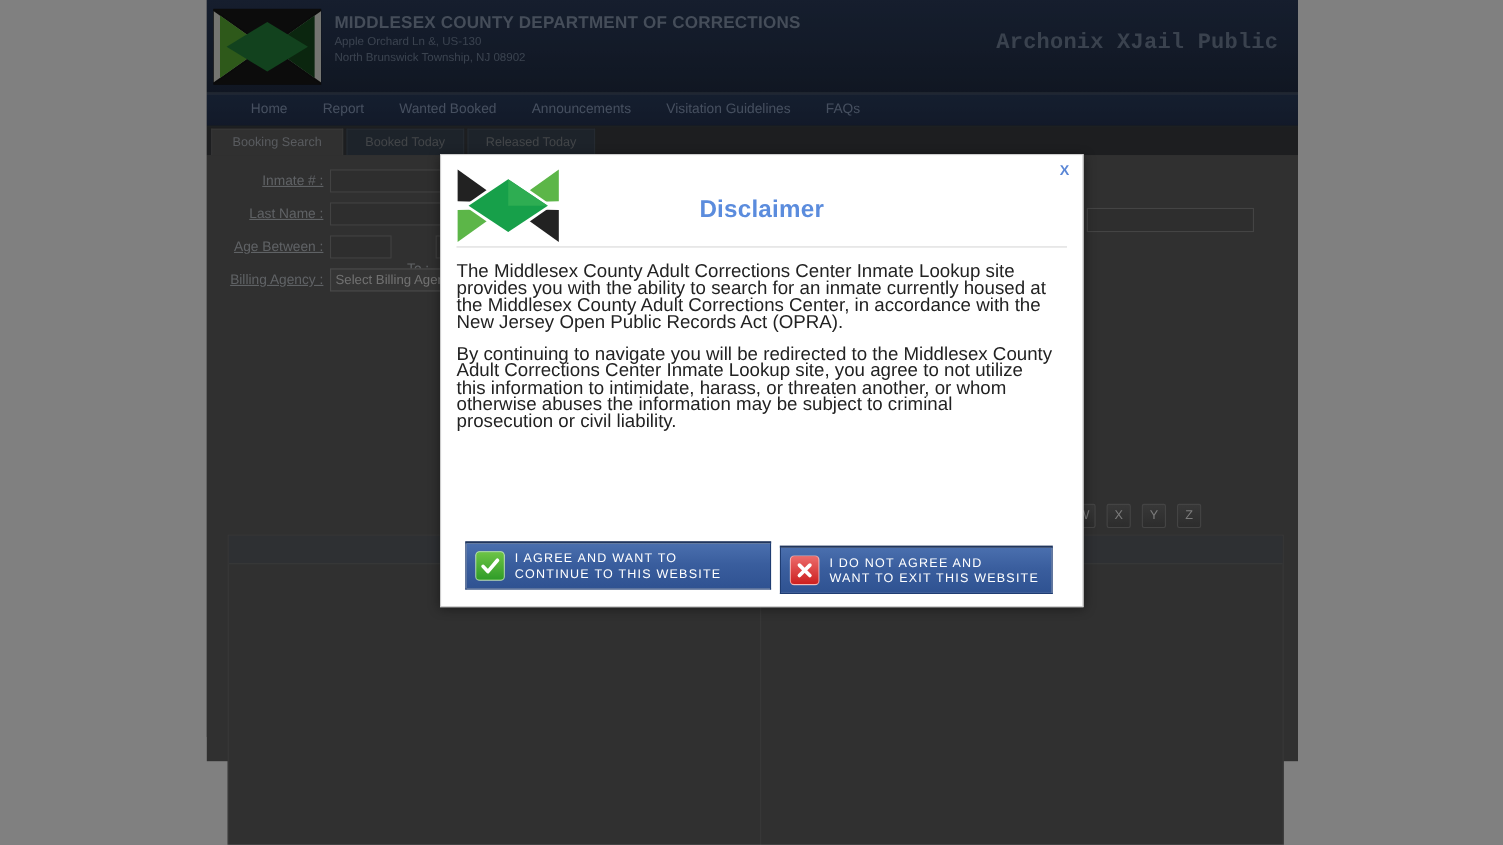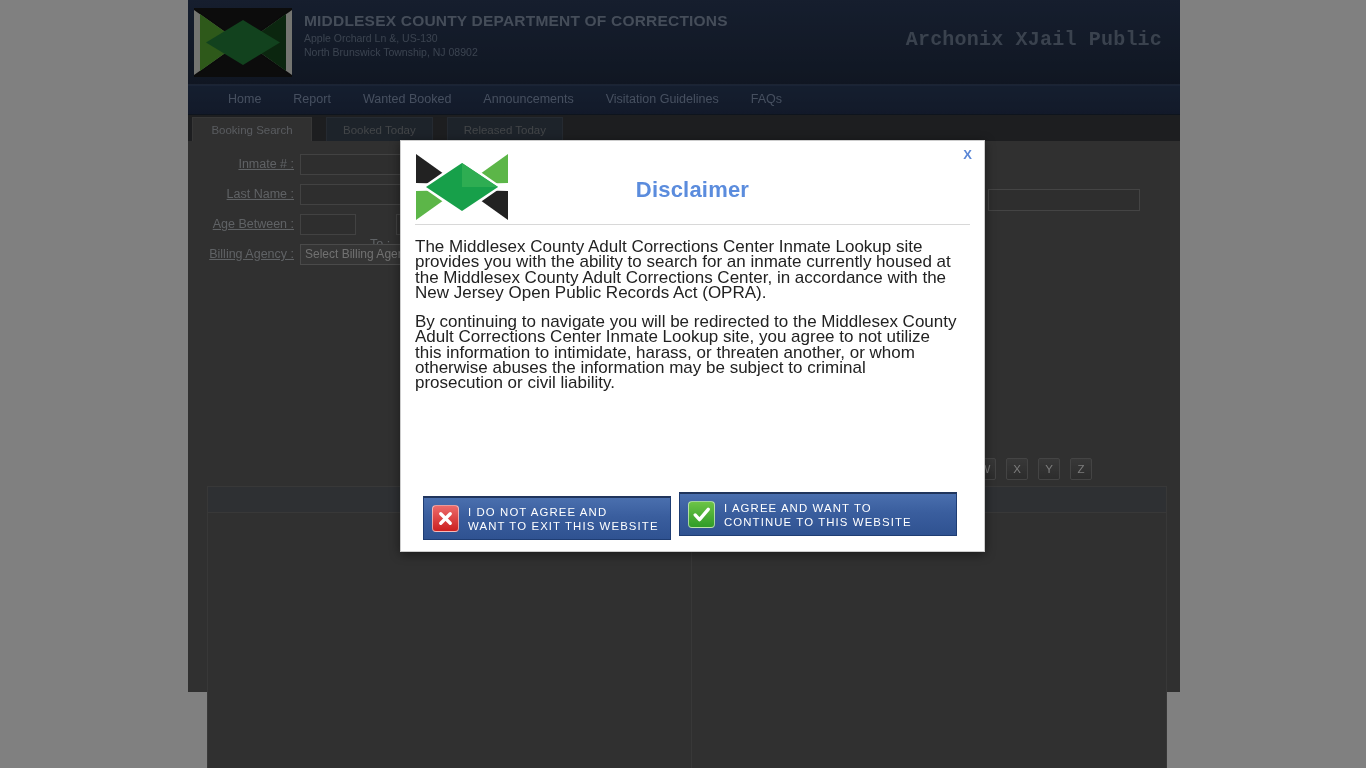--- a/index.html
+++ b/index.html
@@ -75,21 +75,21 @@
     padding-left: 4px;
     position: relative;
   }
   .tab {
     font-size: 11.5px; color: #6b6f74;
     height: 24px; line-height: 24px;
     padding: 0 16px;
     background: #2f3944;
     border: 1px solid #3b444f;
     border-bottom: none;
-    margin-right: 14px;
+    margin-right: 3px;
     white-space: nowrap;
   }
   .tab.active {
     background: #4d4d4d; color: #8f9399;
     border-color: #585858;
     min-width: 120px; text-align: center;
   }
 
   
   .body-wrap {
@@ -384,39 +384,39 @@
       <div class="m-title">Disclaimer</div>
     </div>
     <div class="m-rule"></div>
 
     <div class="m-body">
       <p>The Middlesex County Adult Corrections Center Inmate Lookup site provides you with the ability to search for an inmate currently housed at the Middlesex County Adult Corrections Center, in accordance with the New Jersey Open Public Records Act (OPRA).</p>
       <p>By continuing to navigate you will be redirected to the Middlesex County Adult Corrections Center Inmate Lookup site, you agree to not utilize this information to intimidate, harass, or threaten another, or whom otherwise abuses the information may be subject to criminal prosecution or civil liability.</p>
     </div>
 
     <div class="m-actions">
+      <div class="m-btn agree">
+        <div class="m-btn-icon ic-ok">
+          <svg viewBox="0 0 24 24" xmlns="http://www.w3.org/2000/svg">
+            <path d="M4 12.5 L9.5 18.5 L20.5 5.5" fill="none" stroke="#ffffff" stroke-width="4.2" stroke-linecap="round" stroke-linejoin="round"></path>
+          </svg>
+        </div>
+        <div class="m-btn-label">
+          <div>I AGREE AND WANT TO</div>
+          <div>CONTINUE TO THIS WEBSITE</div>
+        </div>
+      </div>
+
       <div class="m-btn disagree">
         <div class="m-btn-icon ic-no">
           <svg viewBox="0 0 24 24" xmlns="http://www.w3.org/2000/svg">
             <path d="M6 6 L18 18 M18 6 L6 18" fill="none" stroke="#ffffff" stroke-width="4.2" stroke-linecap="round"></path>
           </svg>
         </div>
         <div class="m-btn-label">
           <div>I DO NOT AGREE AND</div>
           <div>WANT TO EXIT THIS WEBSITE</div>
         </div>
       </div>
-
-      <div class="m-btn agree">
-        <div class="m-btn-icon ic-ok">
-          <svg viewBox="0 0 24 24" xmlns="http://www.w3.org/2000/svg">
-            <path d="M4 12.5 L9.5 18.5 L20.5 5.5" fill="none" stroke="#ffffff" stroke-width="4.2" stroke-linecap="round" stroke-linejoin="round"></path>
-          </svg>
-        </div>
-        <div class="m-btn-label">
-          <div>I AGREE AND WANT TO</div>
-          <div>CONTINUE TO THIS WEBSITE</div>
-        </div>
-      </div>
     </div>
   </div>
 
 </div>
 
 </body></html>

